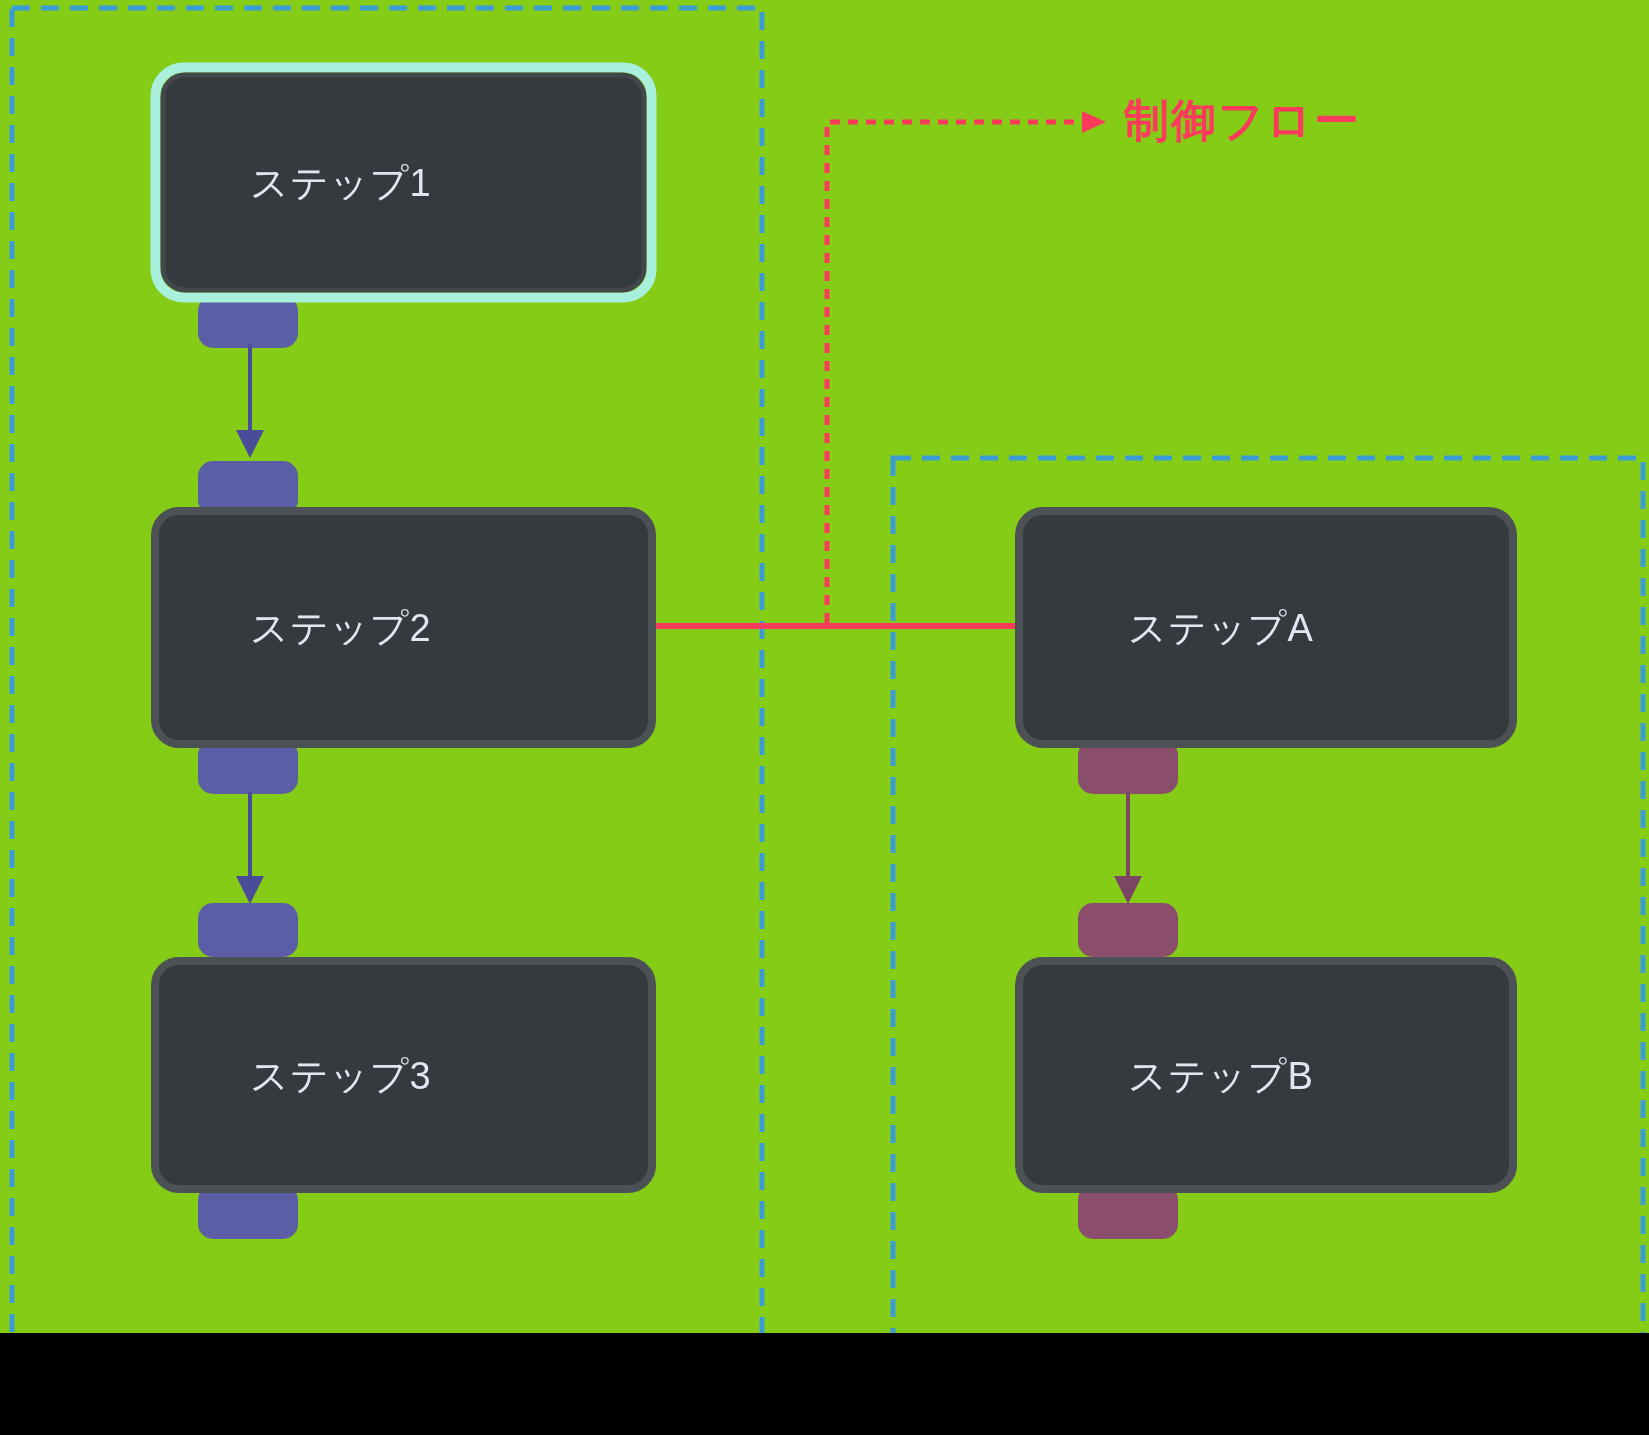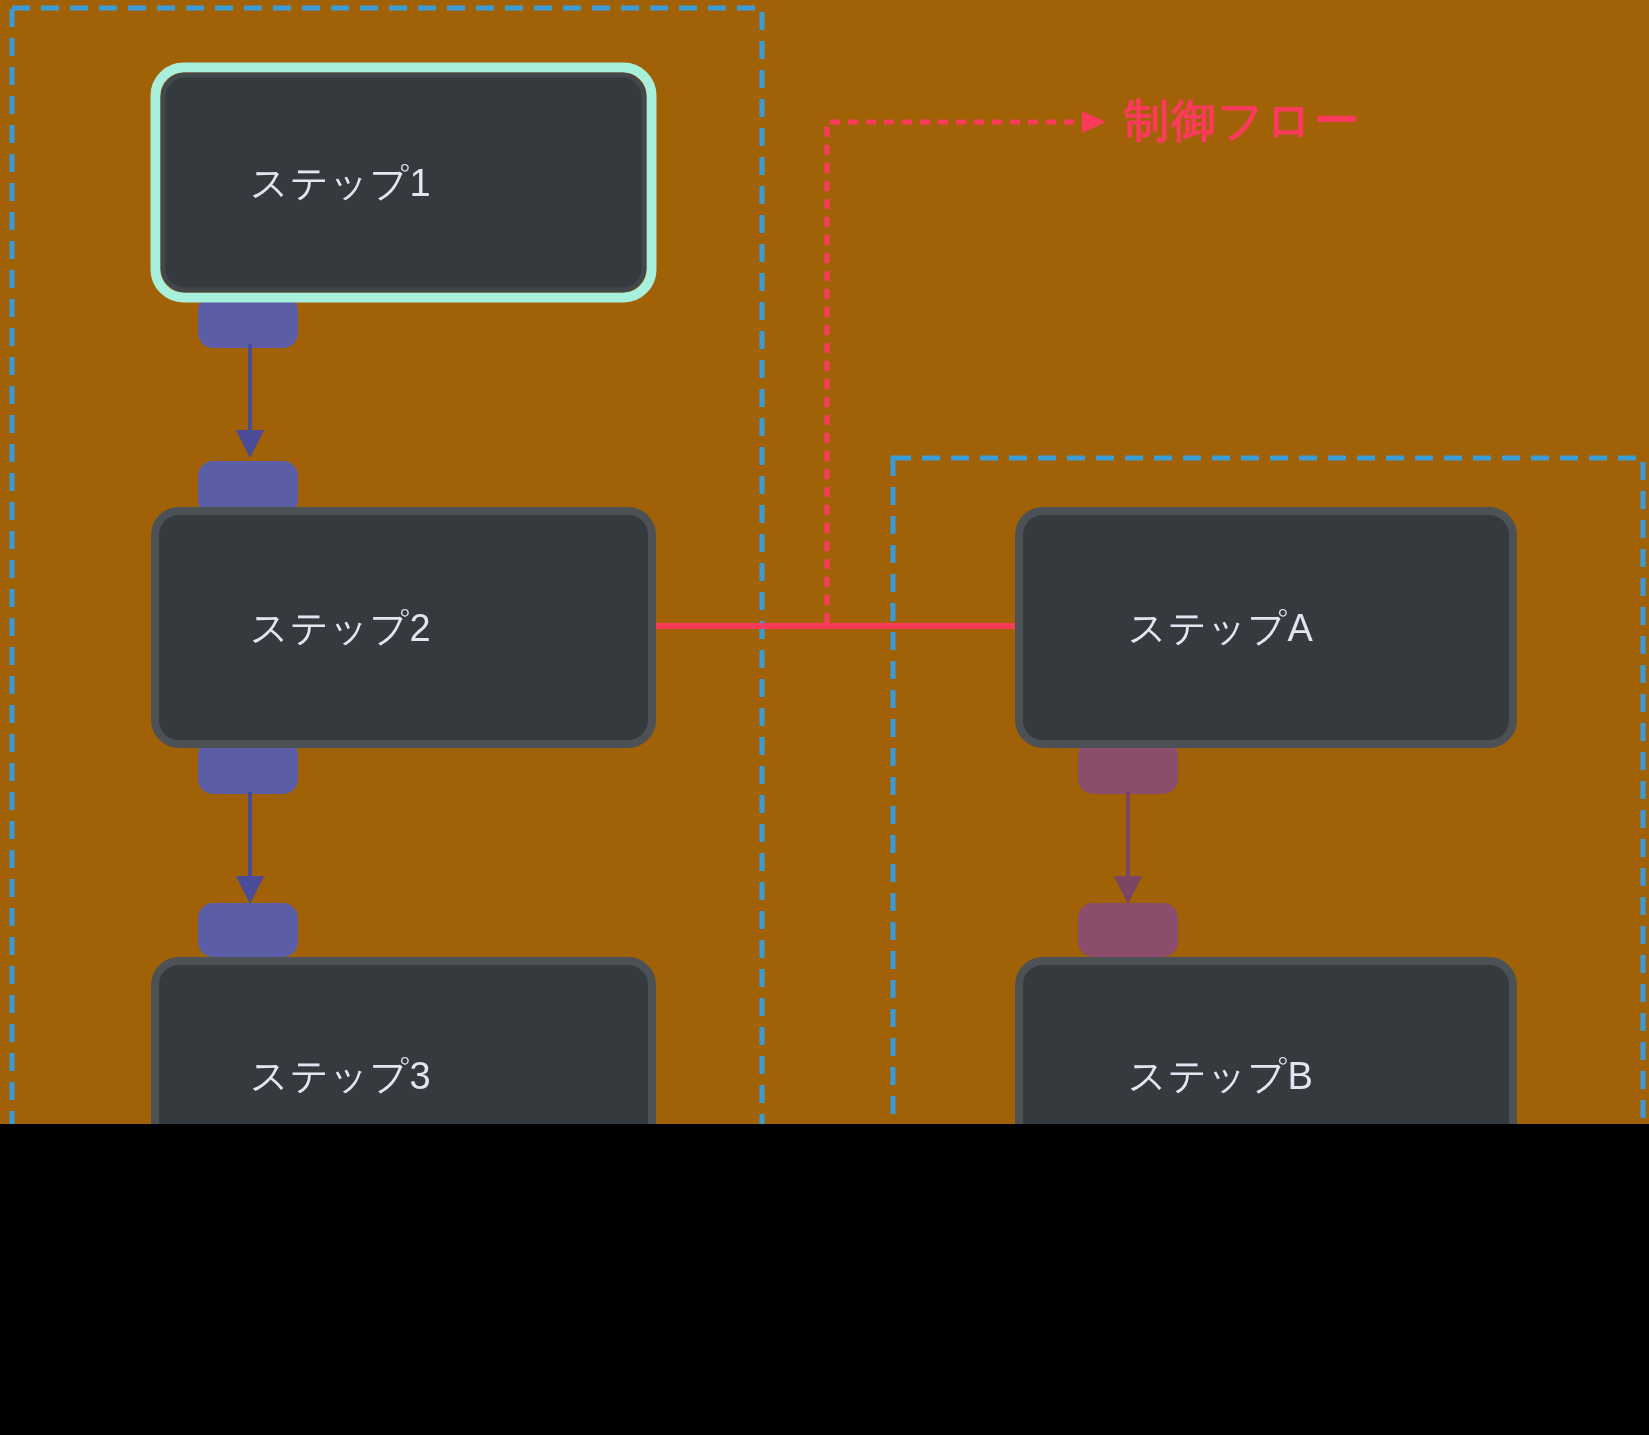--- a/index.html
+++ b/index.html
@@ -1,20 +1,20 @@
 <!DOCTYPE html>
 <html><head>
 <meta charset="utf-8">
 <style>
   html, body { margin: 0; padding: 0; background: #000; }
   .canvas {
     position: relative;
     width: 1649px;
-    height: 1124px;
-    background: #a16207;
+    height: 1333px;
+    background: #84cc16;
     font-family: "Liberation Sans", "DejaVu Sans", sans-serif;
     overflow: hidden;
   }
   svg { position: absolute; inset: 0; display: block; }
   text.node-label {
     font-family: "Liberation Sans", "DejaVu Sans", sans-serif;
     font-size: 38px;
     fill: #e2e6f3;
     letter-spacing: 1px;
   }

